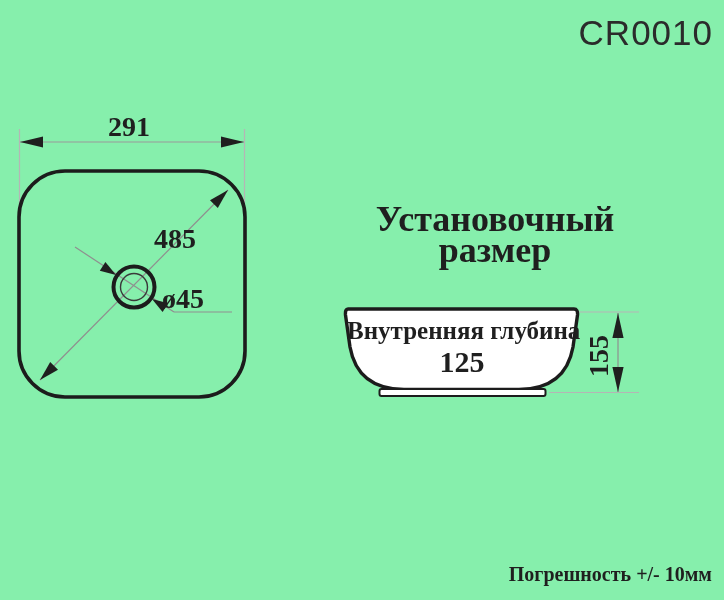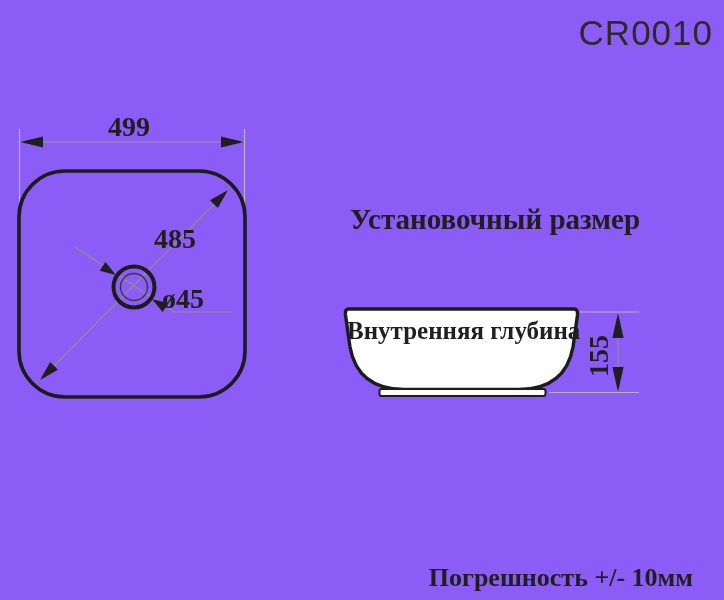--- a/index.html
+++ b/index.html
@@ -1,20 +1,20 @@
 <!DOCTYPE html>
 <html><head>
 <meta charset="utf-8">
 <style>
   html, body { margin: 0; padding: 0; background: #ffffff; }
   .stage {
     position: relative;
     width: 724px;
     height: 600px;
-    background: #8b5cf6;
+    background: #86efac;
     overflow: hidden;
     font-family: "Liberation Serif", "DejaVu Serif", serif;
     color: #1f1f1f;
   }
   .stage svg { position: absolute; left: 0; top: 0; }
   .label {
     position: absolute;
     white-space: nowrap;
     font-weight: 700;
     color: #1f1f1f;
@@ -32,21 +32,21 @@
     font-size: 35px;
     color: #2b2b2b;
     letter-spacing: 1px;
   }
   .install-block {
     position: absolute;
     left: 332px;
     top: 204px;
     width: 326px;
     text-align: center;
-    font-size: 29px;
+    font-size: 36px;
     font-weight: 700;
     line-height: 31px;
   }
   .depth-line1 {
     position: absolute;
     left: 347px;
     top: 317px;
     width: 228px;
     text-align: right;
     font-size: 25px;
@@ -64,23 +64,23 @@
   .height-label {
     position: absolute;
     left: 599px;
     top: 356px;
     font-size: 28px;
     font-weight: 700;
     transform: translate(-50%, -50%) rotate(-90deg);
   }
   .tolerance {
     position: absolute;
-    right: 31px;
+    right: 12px;
     top: 563px;
-    font-size: 26px;
+    font-size: 20px;
     font-weight: 700;
   }
 </style>
 </head>
 <body>
 
 <div class="stage">
 
   <svg width="724" height="600" viewBox="0 0 724 600">
 
@@ -118,25 +118,26 @@
       <polygon points="618,392 612.4,367 623.6,367" fill="#1f1f1f"></polygon>
 
       <path d="M 348 309 L 574 309 Q 578 309 577.5 315 L 573 347 Q 565.5 389 519 389.5 L 404 389.5 Q 357.5 389 350 347 L 345.5 315 Q 345 309 348 309 Z" fill="#ffffff" stroke="#1c1c1c" stroke-width="3.4"></path>
 
       <rect x="379.5" y="389" width="166" height="7" rx="2" fill="#ffffff" stroke="#1c1c1c" stroke-width="2"></rect>
     </g>
   </svg>
 
   <div class="product-code">CR0010</div>
 
-  <div class="label dim" style="left:129px; top:127px;">499</div>
+  <div class="label dim" style="left:129px; top:127px;">291</div>
   <div class="label dim" style="left:175px; top:239px;">485</div>
   <div class="label dim" style="left:183px; top:299px;">ø45</div>
 
   <div class="install-block">
     <div>Установочный размер</div>
   </div>
 
   <div class="label depth-line1">Внутренняя глубина</div>
+  <div class="label depth-line2">125</div>
   <div class="label height-label">155</div>
 
   <div class="label tolerance">Погрешность +/- 10мм</div>
 </div>
 
 </body></html>

